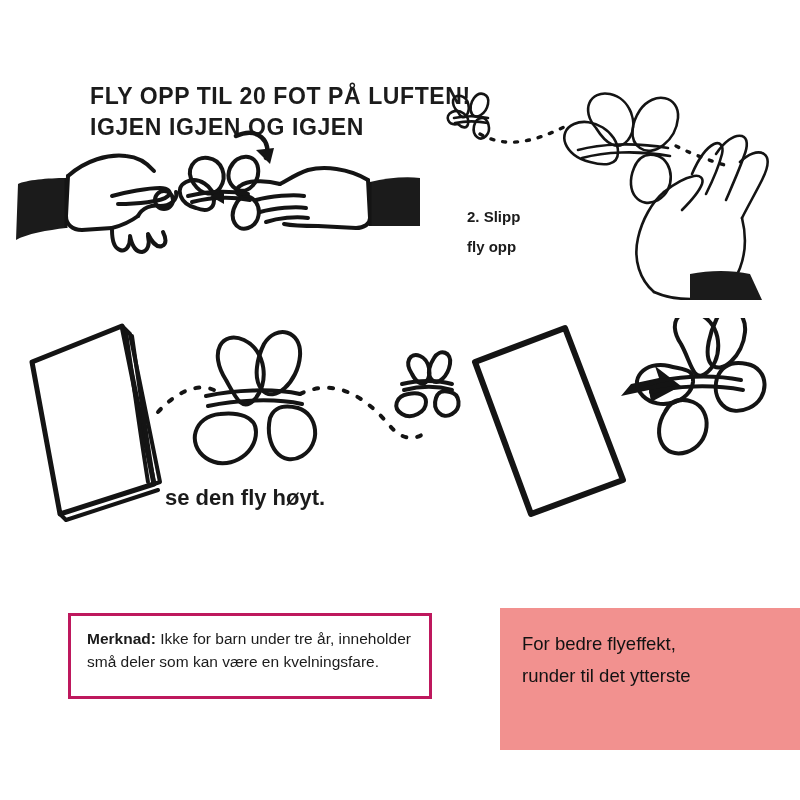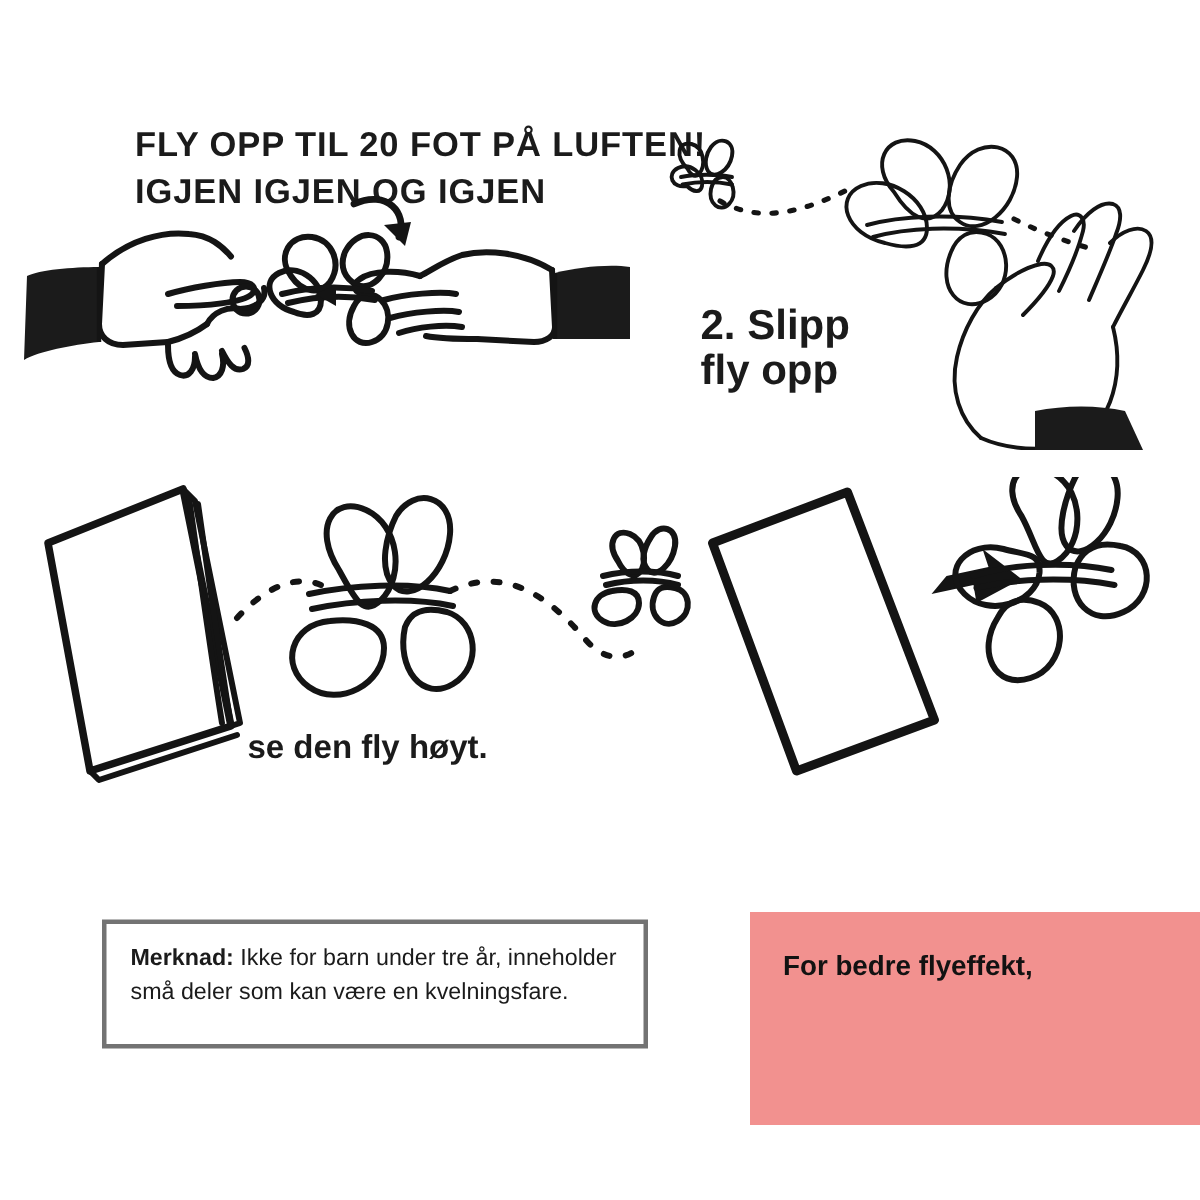--- a/index.html
+++ b/index.html
@@ -49,40 +49,40 @@
     left: 18px;
     top: 255px;
     width: 440px;
     font-size: 23px;
     line-height: 29px;
   }
   #step2-text {
     left: 467px;
     top: 202px;
     width: 210px;
-    font-size: 28px;
+    font-size: 15px;
     line-height: 30px;
   }
   #step3-text {
     left: 165px;
     top: 482px;
     width: 520px;
     font-size: 22px;
     line-height: 32px;
   }
   .step-text p { margin: 0; }
 
   
   #note-box {
     position: absolute;
     left: 68px;
     top: 613px;
     width: 364px;
     height: 86px;
-    border: 3px solid #737373;
+    border: 3px solid #be185d;
     background: #ffffff;
     box-sizing: border-box;
     padding: 11px 14px 0 16px;
   }
   #note-box .note-body {
     font-size: 15.5px;
     line-height: 23px;
     color: #1b1b1b;
   }
   #note-box .note-label {
@@ -95,21 +95,21 @@
     left: 500px;
     top: 608px;
     width: 300px;
     height: 142px;
     background: #f2918f;
     box-sizing: border-box;
     padding: 20px 0 0 22px;
   }
   #tip-box .tip-line {
     font-size: 18.5px;
-    font-weight: bold;
+    font-weight: normal;
     line-height: 32px;
     color: #121212;
     white-space: nowrap;
   }
 
   
   .art {
     position: absolute;
     pointer-events: none;
   }
@@ -270,15 +270,16 @@
   <div class="step-text" id="step3-text">
     <p>se den fly høyt.</p>
   </div>
 
   <div id="note-box">
     <div class="note-body"><span class="note-label">Merknad:</span><span> Ikke for barn under tre år, inneholder små deler som kan være en kvelningsfare.</span></div>
   </div>
 
   <div id="tip-box">
     <div class="tip-line">For bedre flyeffekt,</div>
+    <div class="tip-line">runder til det ytterste</div>
   </div>
 
 </div>
 
 </body></html>

